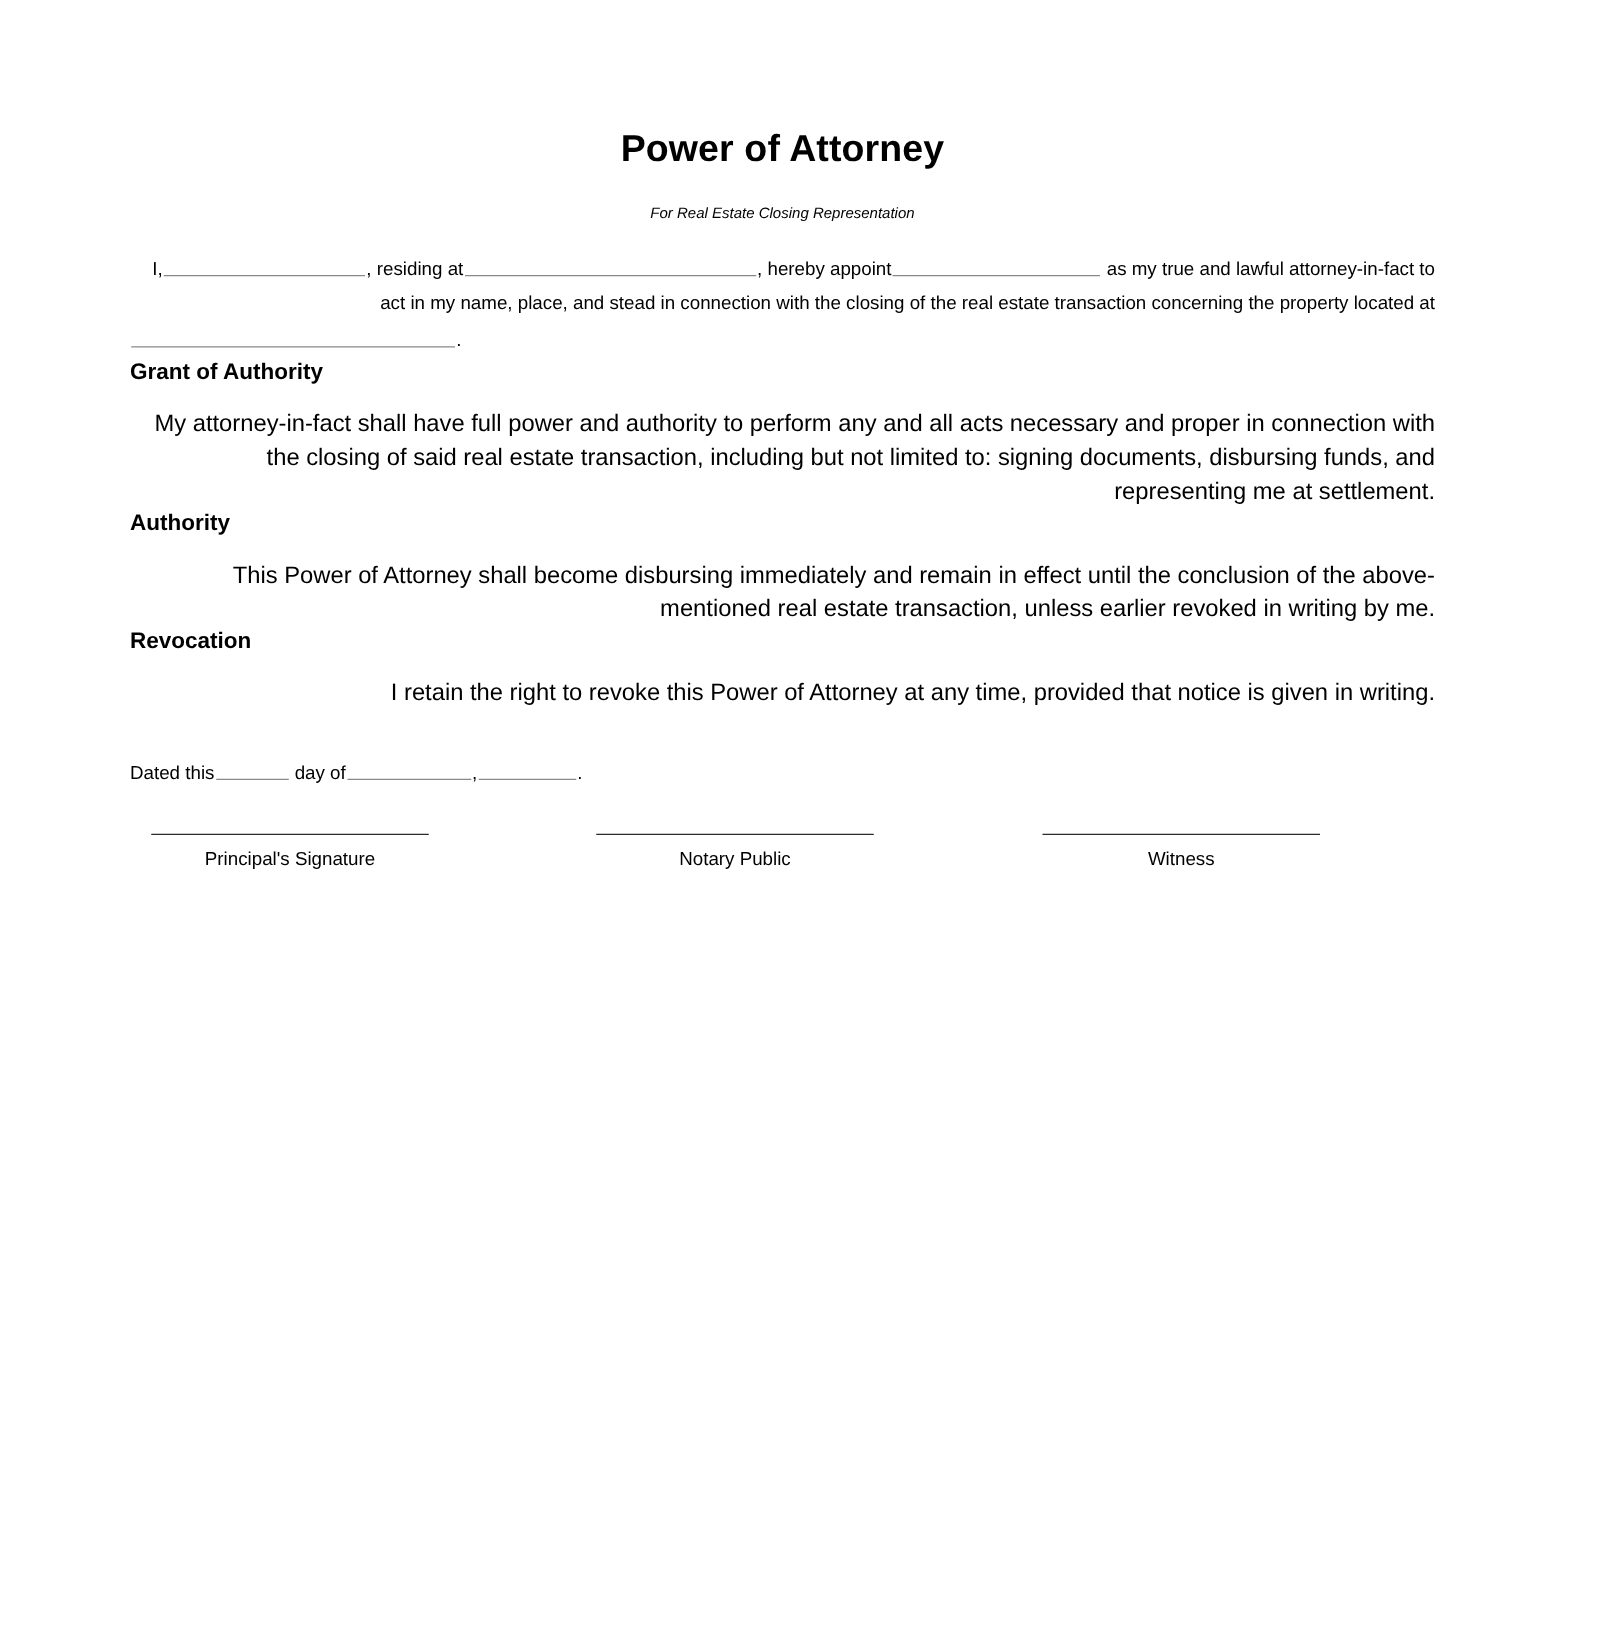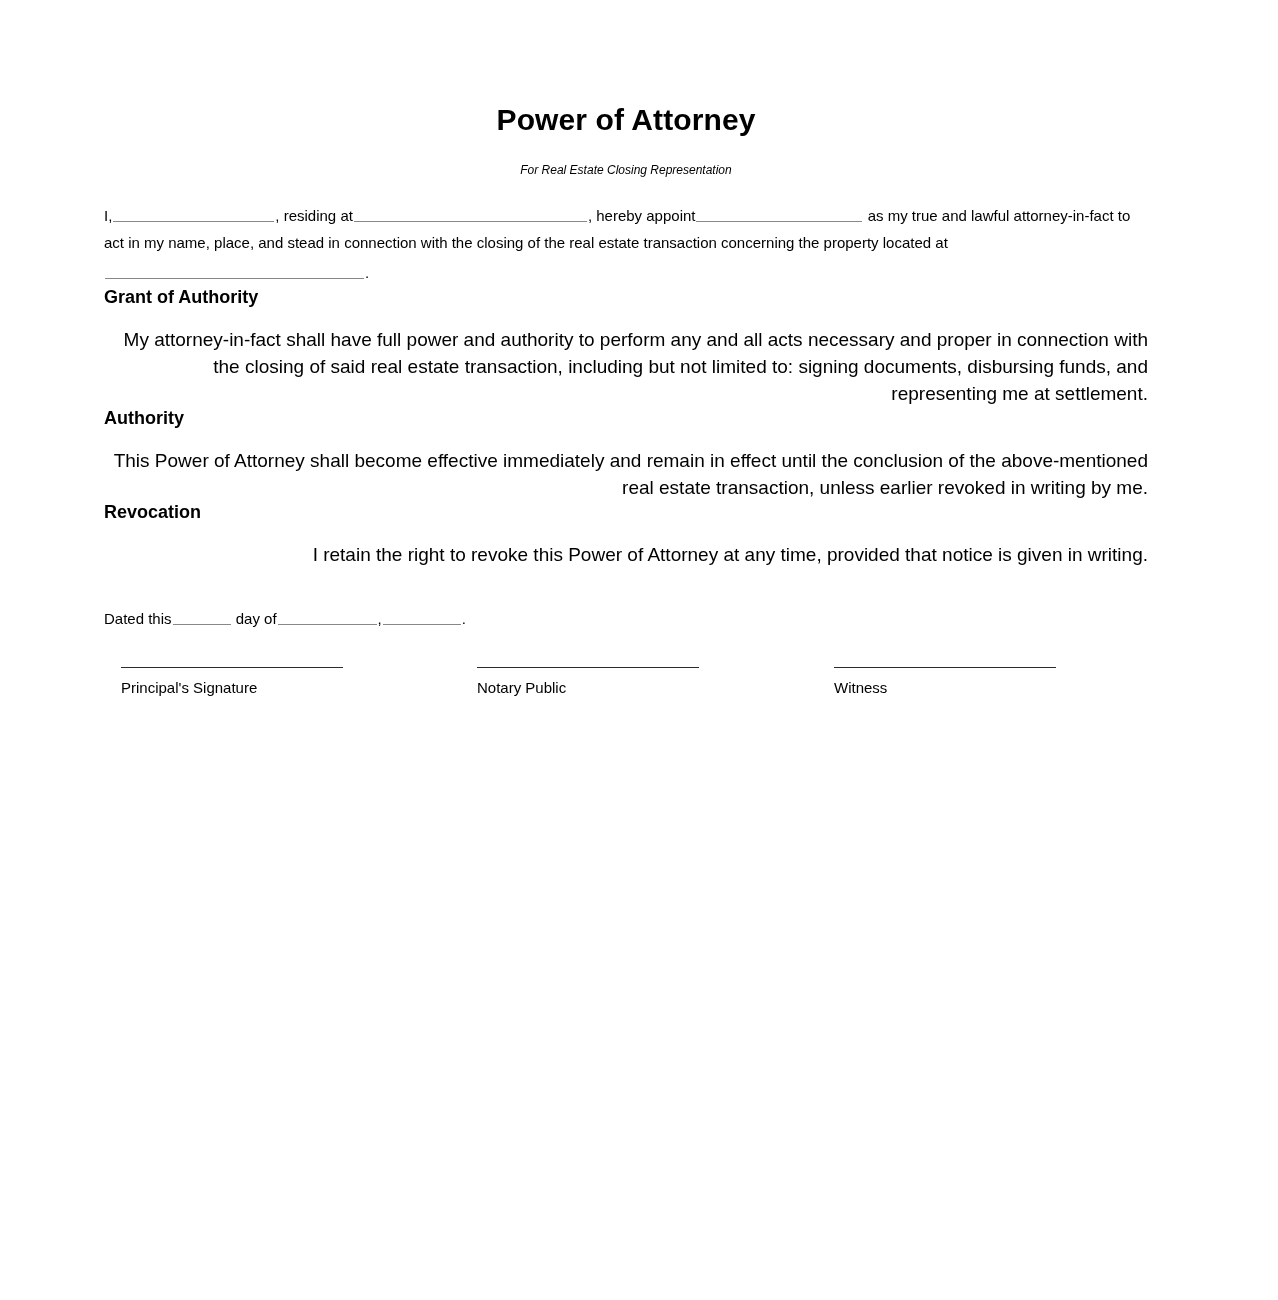--- a/index.html
+++ b/index.html
@@ -45,21 +45,21 @@
     font-size: 12px;
     font-style: italic;
     line-height: 20px;
     padding-top: 23px;
   }
   .intro {
     font-size: 15px;
     line-height: 27px;
     margin: 0;
     padding-top: 22px;
-    text-align: left;
+    text-align: right;
   }
   .blank {
     display: inline-block;
     border-bottom: 1px solid #888888;
     vertical-align: baseline;
     height: 17px;
     margin: 0 1px -1px 1px;
   }
   .blank-name   { width: 161px; }
   .blank-addr   { width: 233px; }
@@ -101,21 +101,21 @@
   }
   .sig-row {
     position: relative;
     margin: 0;
     padding-top: 35px;
     display: flex;
     justify-content: flex-start;
   }
   .sig-block {
     width: 222px;
-    text-align: left;
+    text-align: center;
   }
   .sig-block.b1 { margin-left: 17px; }
   .sig-block.b2 { margin-left: 135px; }
   .sig-block.b3 { margin-left: 134px; }
   .sig-line {
     border-top: 1px solid #2b2b2b;
     height: 0;
     width: 222px;
   }
   .sig-label {
@@ -136,21 +136,21 @@
     <div class="doc-subtitle">For Real Estate Closing Representation</div>
 
     <p class="intro"><span>I,</span><span class="blank blank-name"></span><span>, residing at</span><span class="blank blank-addr"></span><span>, hereby appoint</span><span class="blank blank-agent"></span> <span>as my true and lawful attorney-in-fact to act in my name, place, and stead in connection with the closing of the real estate transaction concerning the property located at</span></p>
 
     <p class="prop-line"><span class="blank blank-prop"></span><span>.</span></p>
 
     <h2 class="section-heading sec-grant">Grant of Authority</h2>
     <p class="section-body">My attorney-in-fact shall have full power and authority to perform any and all acts necessary and proper in connection with the closing of said real estate transaction, including but not limited to: signing documents, disbursing funds, and representing me at settlement.</p>
 
     <h2 class="section-heading sec-duration">Authority</h2>
-    <p class="section-body">This Power of Attorney shall become effective immediately and remain in effect until the conclusion of the above-mentioned real estate transaction, unless earlier revoked in writing by me.</p>
+    <p class="section-body">This Power of Attorney shall become disbursing immediately and remain in effect until the conclusion of the above-mentioned real estate transaction, unless earlier revoked in writing by me.</p>
 
     <h2 class="section-heading sec-revocation">Revocation</h2>
     <p class="section-body">I retain the right to revoke this Power of Attorney at any time, provided that notice is given in writing.</p>
 
     <p class="dated-line"><span>Dated this</span><span class="blank blank-day"></span> <span>day of</span><span class="blank blank-month"></span><span>,</span><span class="blank blank-year"></span><span>.</span></p>
 
     <div class="sig-row">
 
       <div class="sig-block b1">
         <div class="sig-line"></div>

